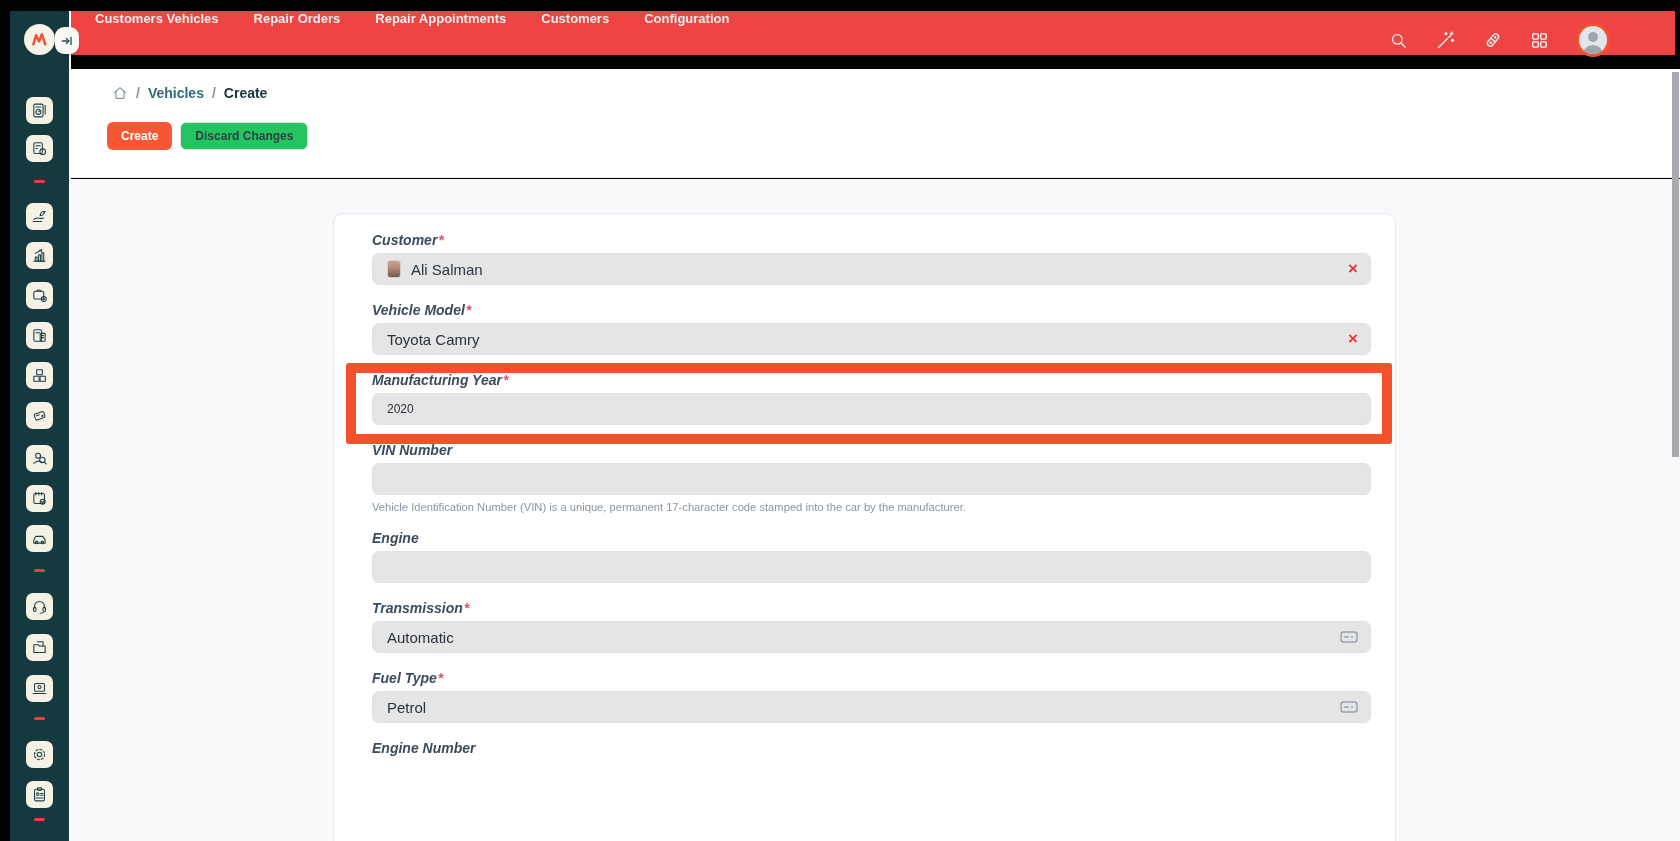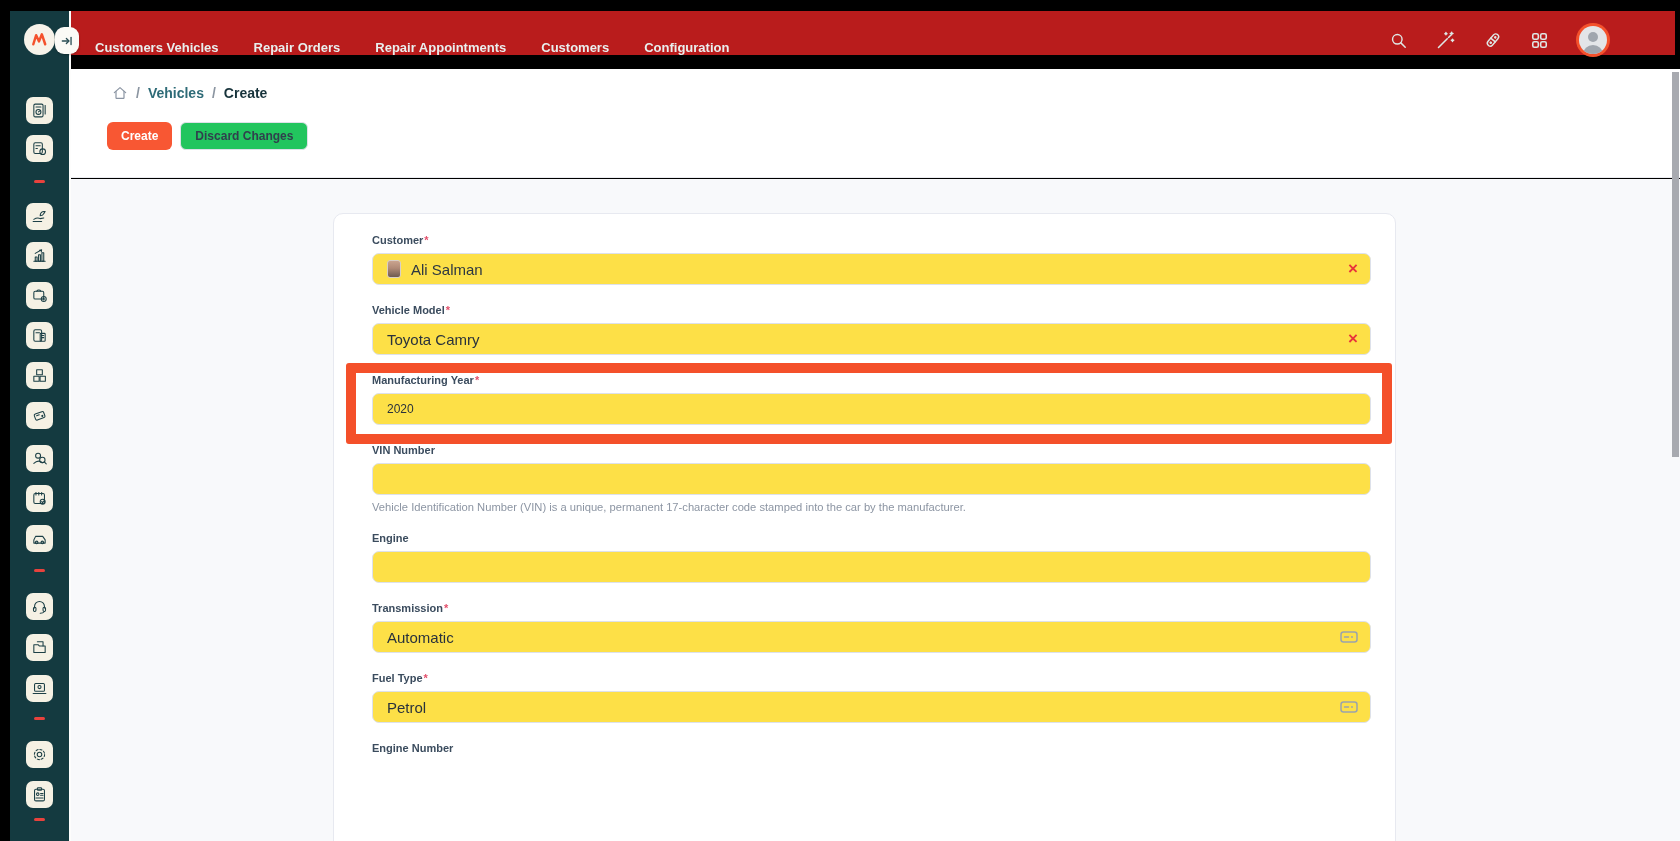--- a/index.html
+++ b/index.html
@@ -3,21 +3,21 @@
 <meta charset="utf-8">
 <style>
   * { margin:0; padding:0; box-sizing:border-box; }
   html,body { background:#000; }
   body { font-family:"Liberation Sans", sans-serif; }
   #stage { position:relative; width:1680px; height:841px; background:#000; overflow:hidden; }
 
   
   .sidebar { position:absolute; left:10px; top:11px; width:59px; height:830px; background:#143a40; }
   .v-divider { position:absolute; left:69px; top:11px; width:2px; height:830px; background:#fdfdfc; z-index:5; }
-  .topbar { position:absolute; left:71px; top:11px; width:1604px; height:44px; background:#b91c1c; display:flex; align-items:flex-end; }
+  .topbar { position:absolute; left:71px; top:11px; width:1604px; height:44px; background:#ef4444; display:flex; align-items:flex-start; }
   .brand-circle { position:absolute; left:24px; top:24px; width:31px; height:31px; border-radius:50%; background:#f7f3ea; display:flex; align-items:center; justify-content:center; z-index:6; }
   .toggle-pill { position:absolute; left:55px; top:27px; width:24px; height:27px; border-radius:9px; background:#fbfaf6; display:flex; align-items:center; justify-content:center; z-index:7; box-shadow:0 1px 2px rgba(0,0,0,.25); }
   .nav { display:flex; gap:35px; padding-left:24px; }
   .nav-item { color:#e9efee; font-size:13px; font-weight:700; cursor:pointer; white-space:nowrap; }
   .top-icons { position:absolute; right:70px; top:11px; height:58px; display:flex; align-items:center; gap:27px; }
   .tb-icon { display:flex; align-items:center; }
   .user-avatar { width:34px; height:34px; border-radius:50%; background:#f4512c; display:flex; align-items:center; justify-content:center; }
   .user-avatar-inner { width:28px; height:28px; border-radius:50%; background:#e3e5e8; overflow:hidden; display:flex; align-items:flex-end; justify-content:center; }
 
   
@@ -36,23 +36,23 @@
   .crumb-link { color:#2e6b77; font-weight:700; cursor:pointer; }
   .crumb-current { color:#17333b; font-weight:700; }
   .action-row { position:absolute; left:107px; top:122px; display:flex; gap:8px; }
   .btn { height:28px; border-radius:6px; font-size:12px; font-weight:700; display:flex; align-items:center; padding:0 14px; cursor:pointer; }
   .btn-primary { background:#f85733; color:#fff; }
   .btn-secondary { background:#22c55e; color:#30404d; border:1px solid #dfe1e8; }
 
   
   .card { position:absolute; left:333px; top:213px; width:1063px; height:700px; background:#fff; border:1px solid #e7e9f0; border-radius:10px; padding:20px 24px 0 38px; }
   .field { margin-bottom:19px; position:relative; }
-  .f-label { font-size:11px; font-weight:700; color:#3b4c5e; line-height:13px; margin-bottom:6px; }
+  .f-label { font-size:14px; font-weight:700; color:#3b4c5e; line-height:13px; margin-bottom:6px;font-style:italic; }
   .req { color:#e34f6b; margin-left:1px; }
-  .f-input, .f-box { width:100%; height:32px; border:1px solid #dde1ea; border-radius:7px; background:#fde047; font-family:"Liberation Sans",sans-serif; font-size:15px; color:#29323c; padding:0 14px; outline:none; }
+  .f-input, .f-box { width:100%; height:32px; border:1px solid #dde1ea; border-radius:7px; background:#e5e5e5; font-family:"Liberation Sans",sans-serif; font-size:15px; color:#29323c; padding:0 14px; outline:none; }
   .f-box { display:flex; align-items:center; position:relative; }
   .bold-val { font-weight:700; font-size:15.5px; color:#1d242c; }
   .val-sm { font-size:12px; }
   .help { font-size:11.2px; color:#8c95a3; margin-top:7px; line-height:11px; }
   .avatar-mini { width:14px; height:18px; border-radius:3px; margin-right:10px; background:linear-gradient(180deg,#caa48e 0%,#b08a77 45%,#6e5a50 100%); border:1px solid #d8cfc8; }
   .clear-x { position:absolute; right:12px; top:50%; transform:translateY(-50%); color:#e8343c; font-weight:900; font-size:17px; line-height:16px; cursor:pointer; }
   .select-glyph { position:absolute; right:12px; top:50%; transform:translateY(-50%); display:flex; cursor:pointer; }
   .select-glyph svg { stroke:#9aa3ad; fill:none; stroke-width:1.5; stroke-linecap:round; }
   .annotation { position:absolute; inset:-11px -21px -19px -26px; border:10px solid #f4502a; border-radius:3px; pointer-events:none; z-index:20; }
 </style>

